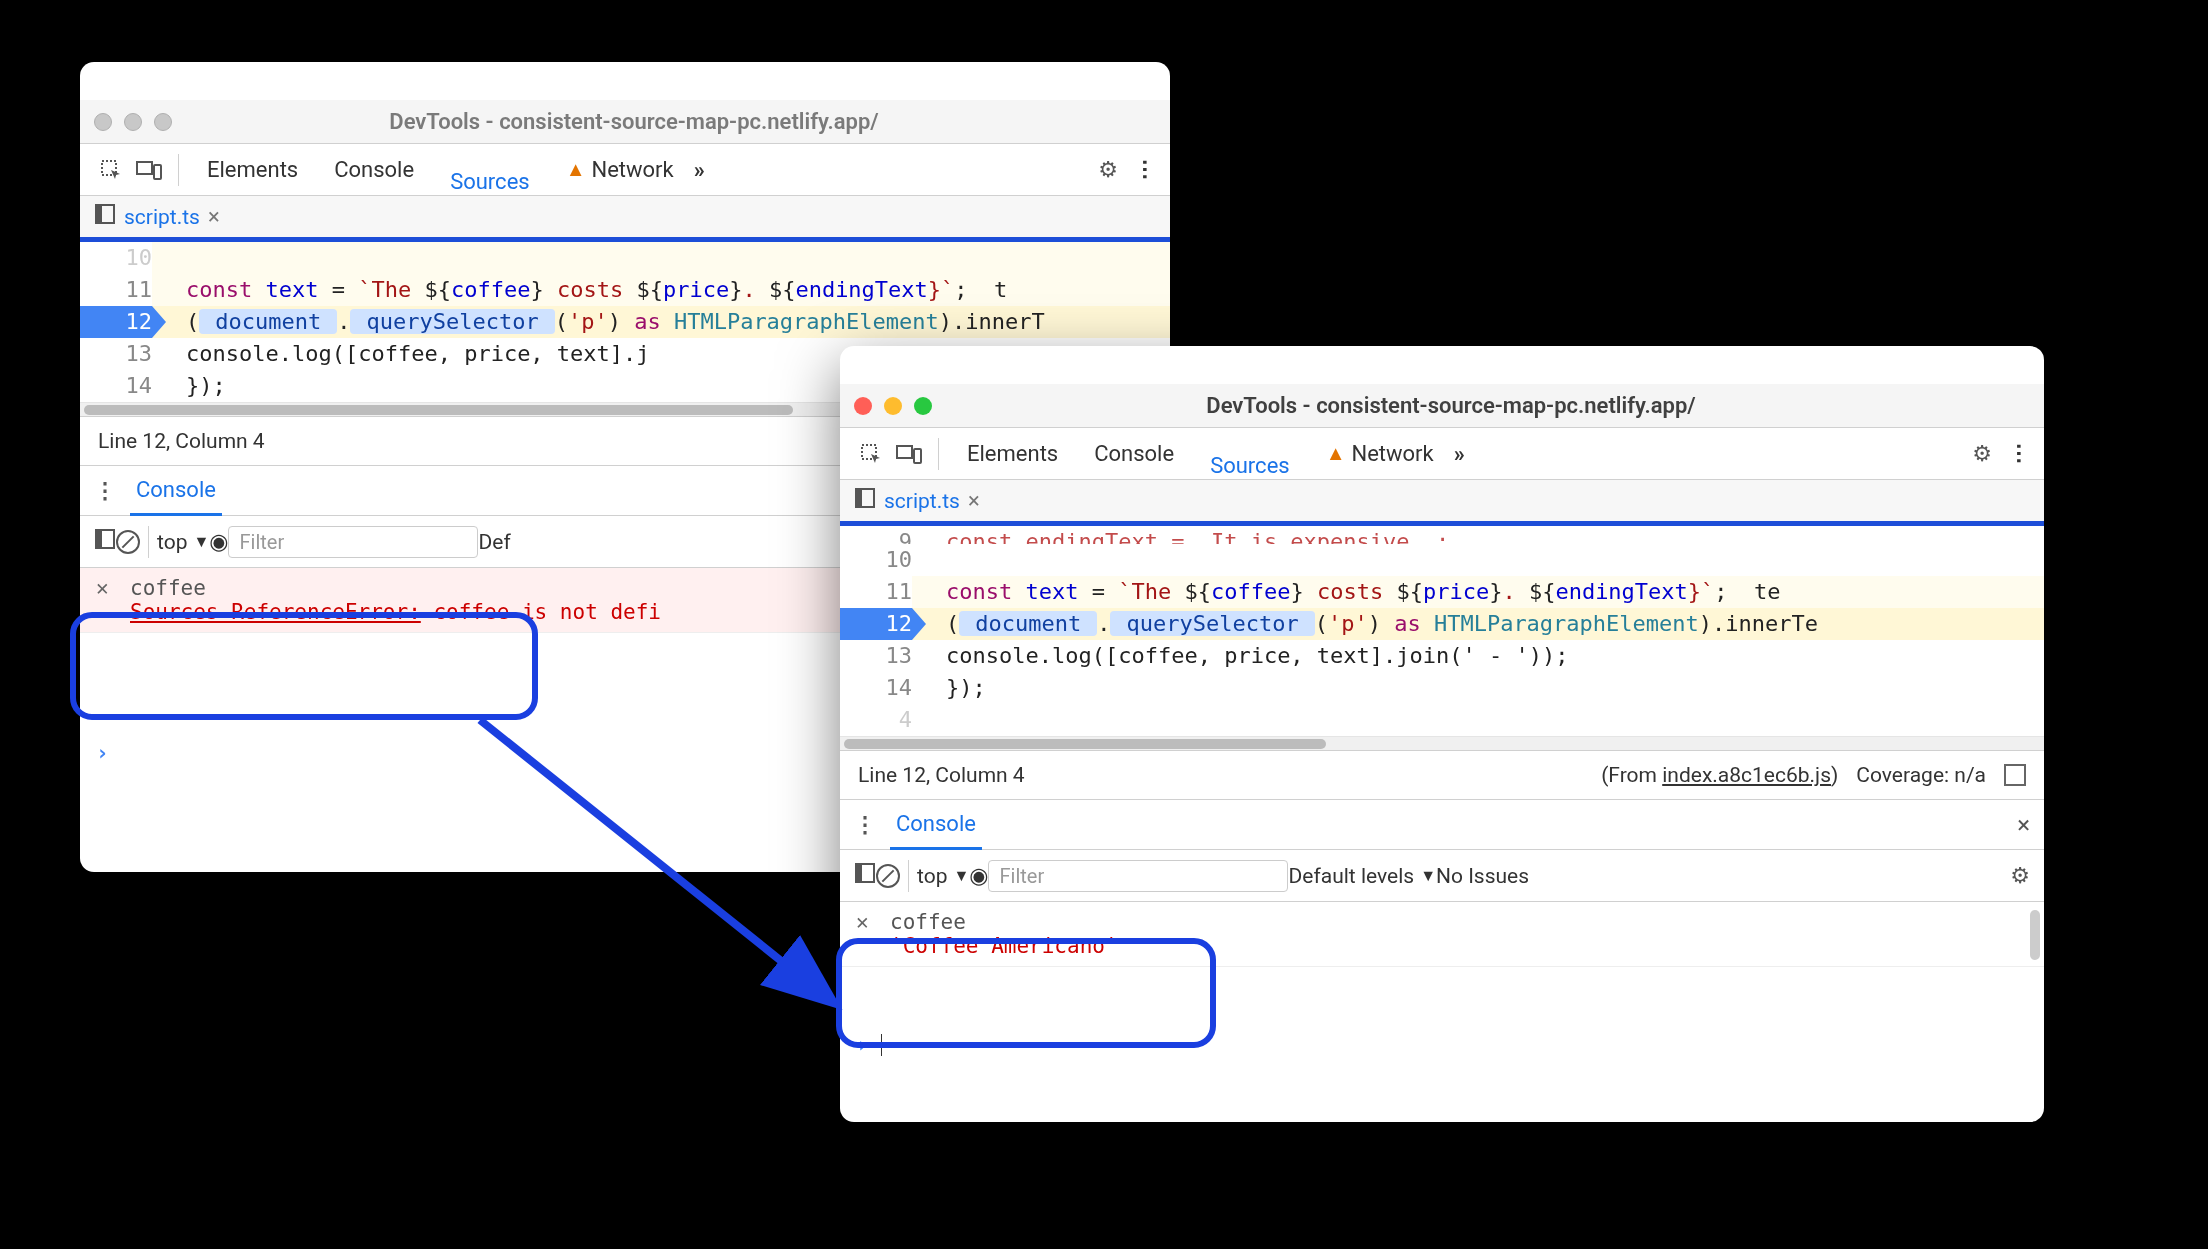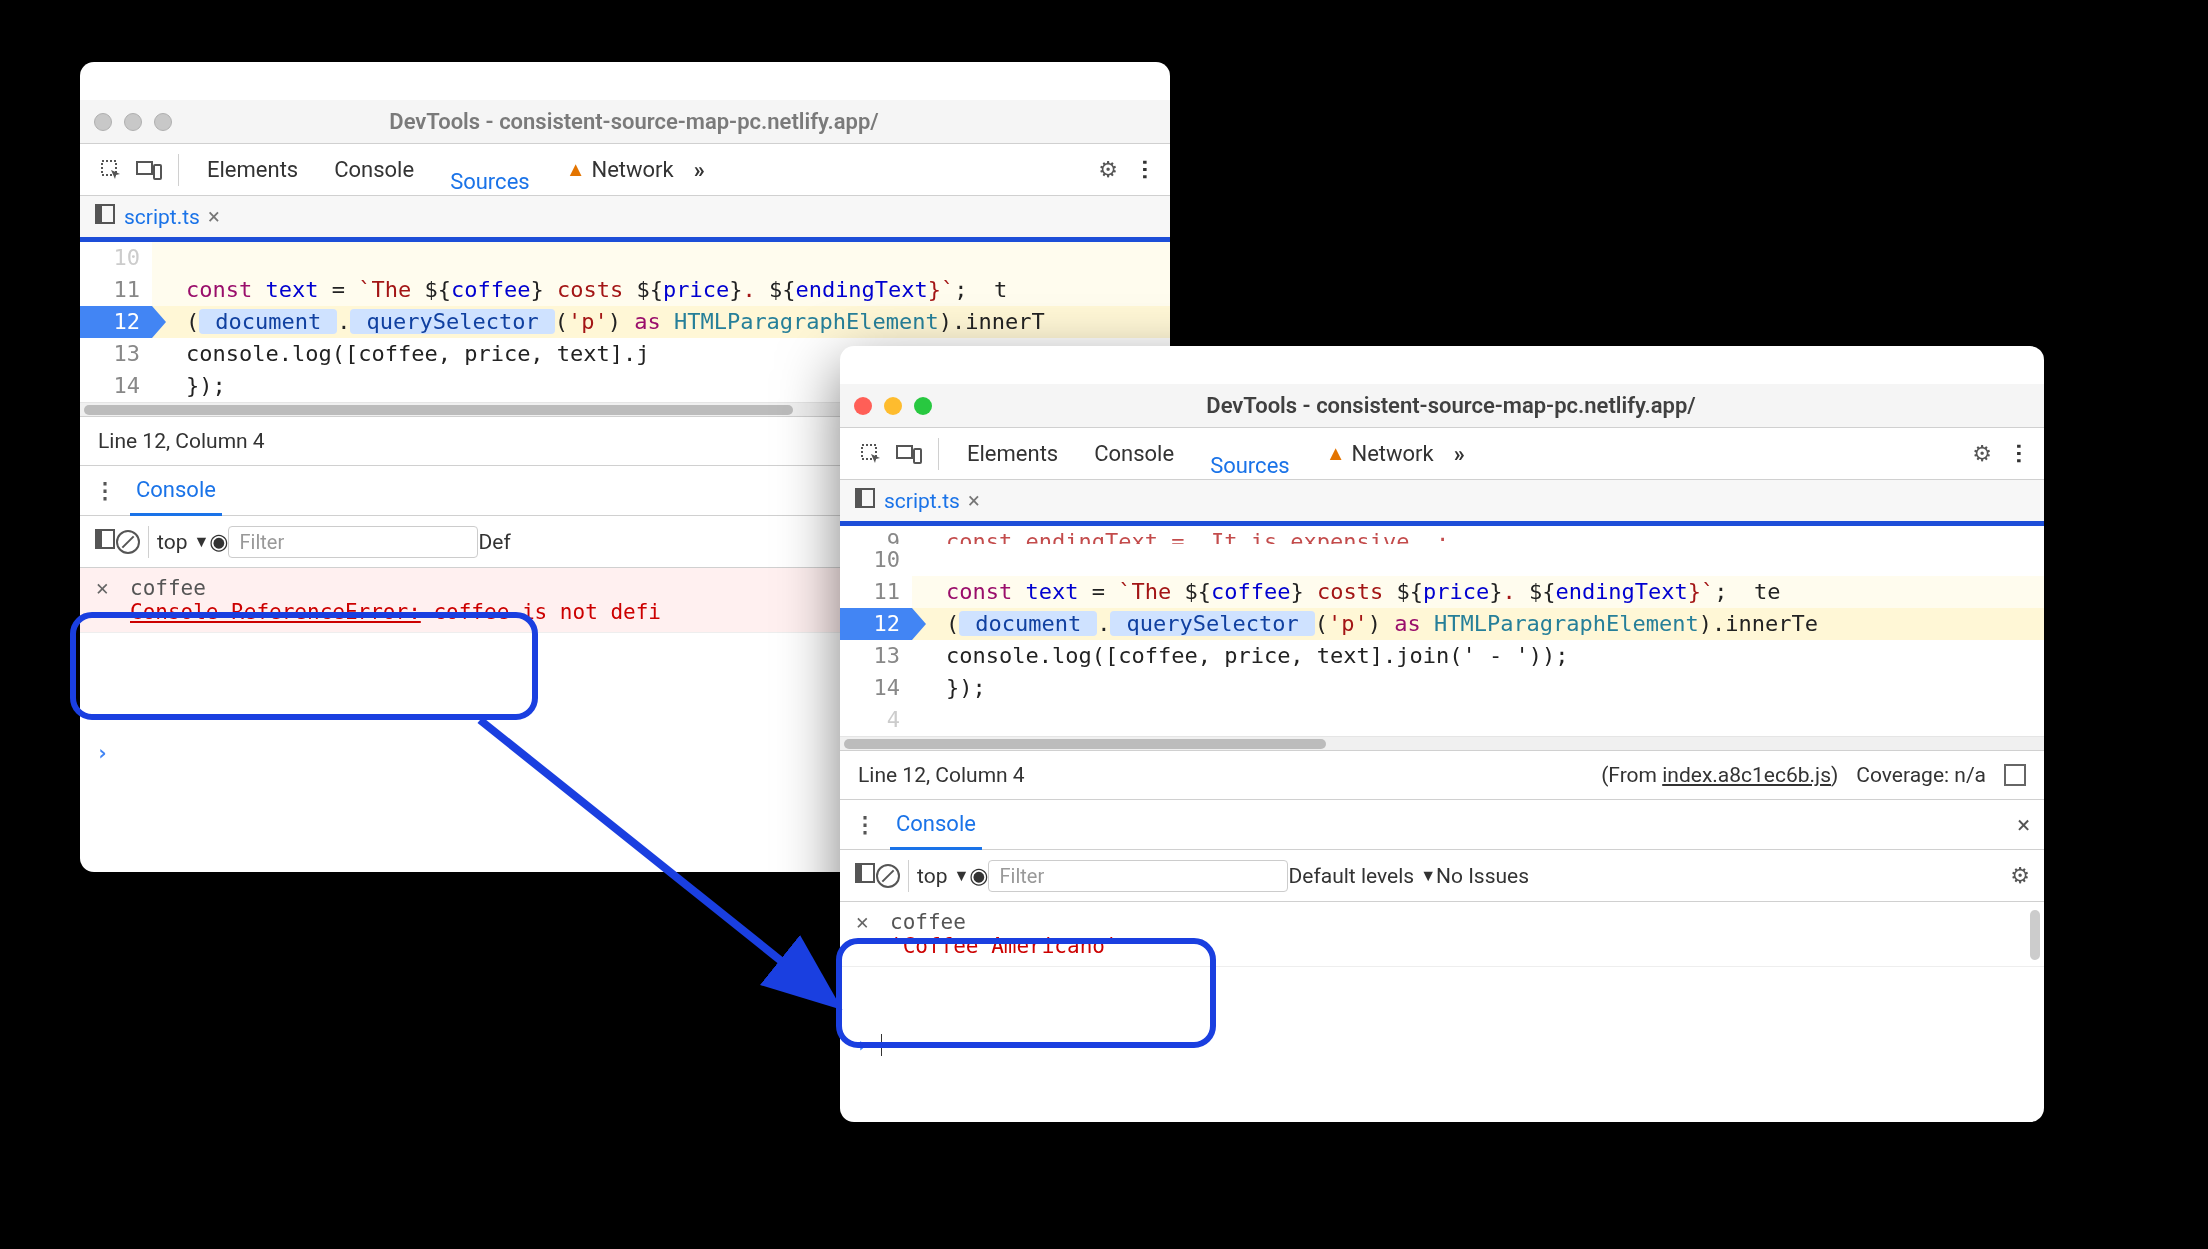--- a/index.html
+++ b/index.html
@@ -102,21 +102,21 @@
   .codeline {
     display: flex;
     font-family: Menlo, Consolas, monospace;
     font-size: 22px;
     line-height: 32px;
     white-space: pre;
   }
   .gutter {
     width: 72px;
     text-align: right;
-    padding-right: 12px;
+    padding-right: 0;
     color: #888;
     background: #fff;
     flex-shrink: 0;
   }
   .gutter.exec {
     background: #4285f4;
     color: #fff;
     position: relative;
   }
   .gutter.exec::after {
@@ -350,21 +350,21 @@
     <span class="eye">◉</span>
     <span class="filter-input" style="width:250px">Filter</span>
     <span>Def</span>
   </div>
 
   <div class="console-body">
     <div class="console-row err">
       <span class="mk">✕</span>
       <div>
         <div class="cmd-text">coffee</div>
-        <div><span class="err-text" style="text-decoration:underline">Console ReferenceError:</span><span class="err-text"> coffee is not defi</span></div>
+        <div><span class="err-text" style="text-decoration:underline">Sources ReferenceError:</span><span class="err-text"> coffee is not defi</span></div>
       </div>
     </div>
     <div class="prompt-row">
       <span class="prompt-caret">›</span>
     </div>
     <div class="vscroll-hint" style="top:8px;height:50px"></div>
   </div>
 </div>
 
 <div class="window win2">

